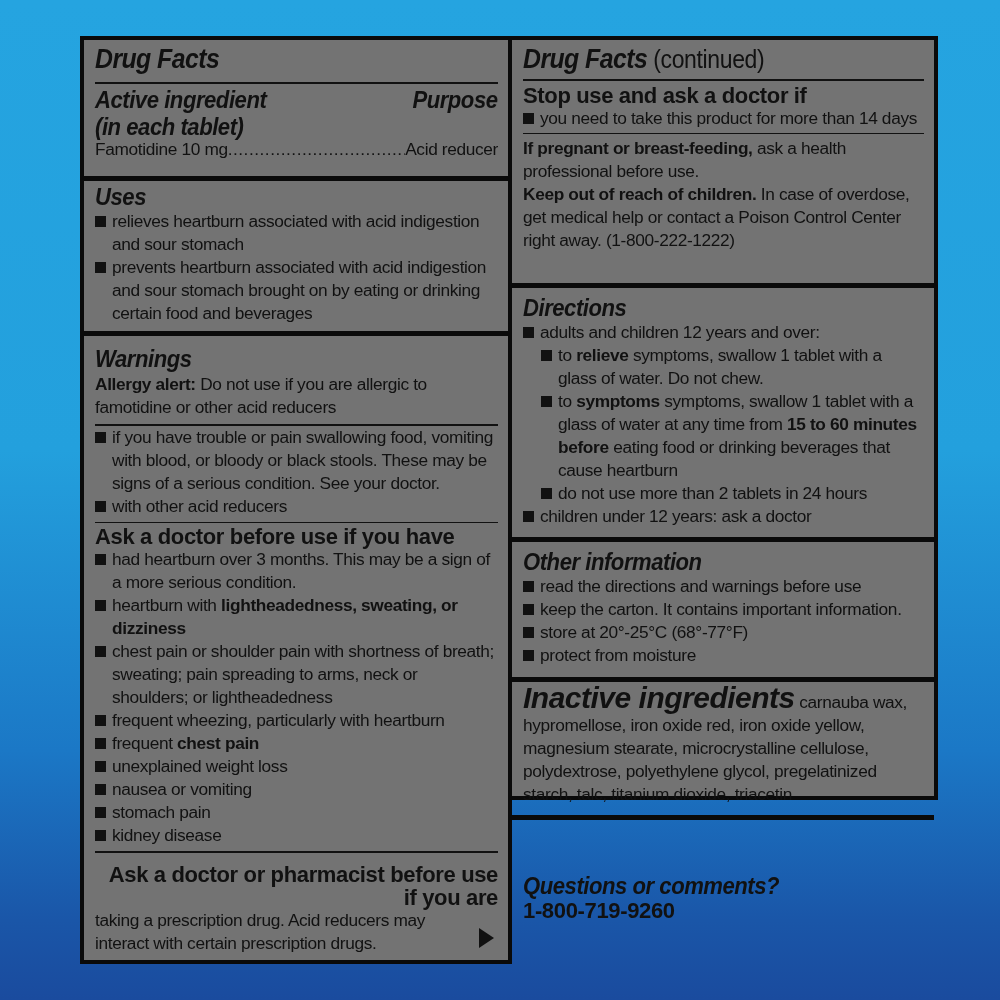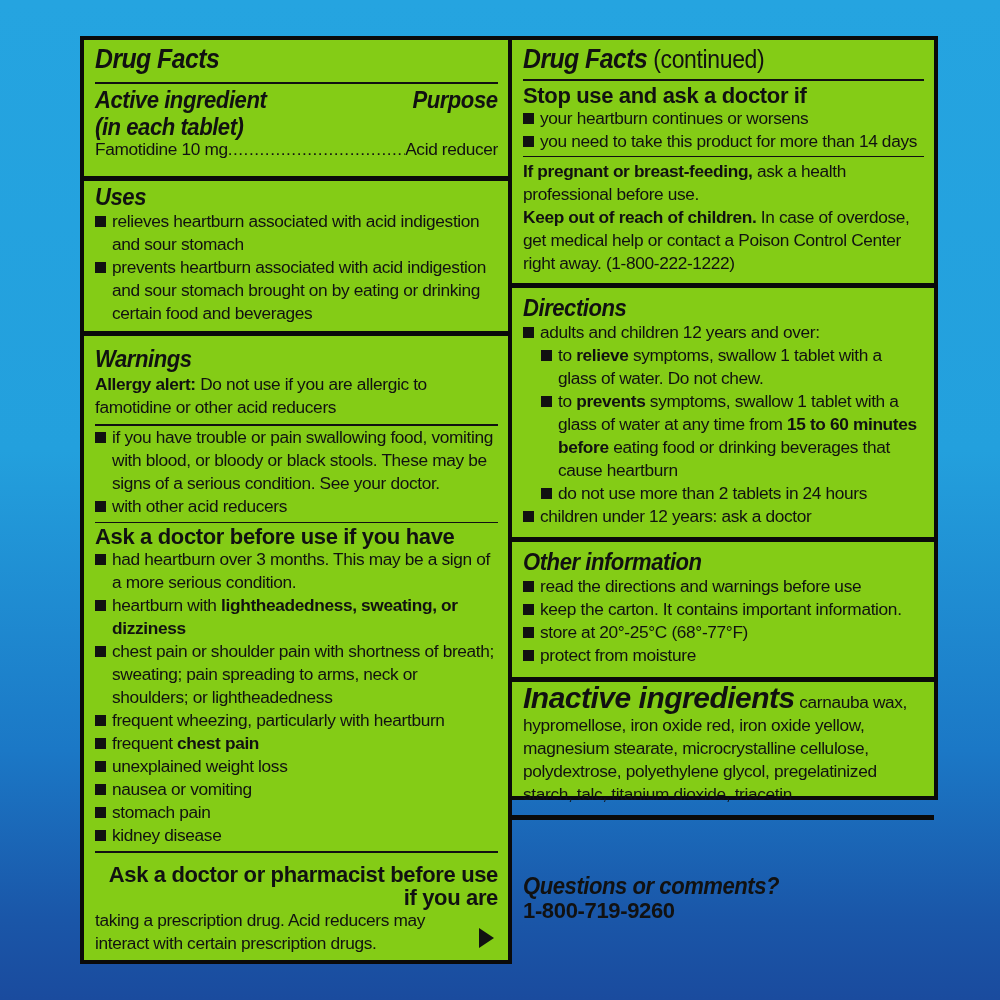--- a/index.html
+++ b/index.html
@@ -3,21 +3,21 @@
 <meta charset="utf-8">
 <style>
   html, body { margin:0; padding:0; }
   body {
     width:1000px; height:1000px; position:relative; overflow:hidden;
     background: linear-gradient(180deg, #25a4e0 0%, #23a0dd 45%, #1b78c6 75%, #1a56a8 92%, #1a4b9e 100%);
     font-family: "Liberation Sans", sans-serif;
     color:#111;
   }
   .panel {
-    position:absolute; background:#84cc16; border:4px solid #0a0a0a; box-sizing:border-box;
+    position:absolute; background:#737373; border:4px solid #0a0a0a; box-sizing:border-box;
   }
   #left-panel { left:80px; top:36px; width:432px; height:928px; }
   #right-panel { left:508px; top:36px; width:430px; height:764px; }
   .section { position:absolute; left:0; right:0; padding:0 10px 0 11px; box-sizing:border-box; }
   .thick { position:absolute; left:0; right:0; height:5px; background:#0a0a0a; }
   .thin { height:1.5px; background:#111; margin:0; }
   .h1 {
     font-weight:bold; font-style:italic; font-size:27px; letter-spacing:-0.6px;
     transform:scaleX(0.92); transform-origin:left; white-space:nowrap; line-height:30px;
   }
@@ -103,38 +103,37 @@
   <div class="arrow"></div>
 </div>
 
 <div class="panel" id="right-panel">
 
   <div class="section" style="top:4px;">
     <div class="h1"><span>Drug Facts</span><span class="cont"> (continued)</span></div>
     <div class="thin" style="margin-top:5px;"></div>
     <div class="sub" style="margin-top:3px;">Stop use and ask a doctor if</div>
     <ul class="txt">
-      <li><span class="bullet"></span><span>your heartburn continues or worsens</span></li>
       <li><span class="bullet"></span><span>you need to take this product for more than 14 days</span></li>
     </ul>
     <div class="thin" style="margin-top:3px;"></div>
     <div class="txt" style="margin-top:3px;"><span class="b">If pregnant or breast-feeding,</span><span> ask a health professional before use.</span></div>
     <div class="txt"><span class="b">Keep out of reach of children.</span><span> In case of overdose, get medical help or contact a Poison Control Center right away. (1-800-222-1222)</span></div>
   </div>
 
   <div class="thick" style="top:243px;"></div>
 
   <div class="section" style="top:254px;">
     <div class="h2">Directions</div>
     <ul class="txt">
       <li><span class="bullet"></span><span>adults and children 12 years and over:</span></li>
     </ul>
     <ul class="txt nested">
       <li><span class="bullet"></span><span>to </span><span class="b">relieve</span><span> symptoms, swallow 1 tablet with a glass of water. Do not chew.</span></li>
-      <li><span class="bullet"></span><span>to </span><span class="b">prevents</span><span> symptoms, swallow 1 tablet with a glass of water at any time from </span><span class="b">15 to 60 minutes before</span><span> eating food or drinking beverages that cause heartburn</span></li>
+      <li><span class="bullet"></span><span>to </span><span class="b">symptoms</span><span> symptoms, swallow 1 tablet with a glass of water at any time from </span><span class="b">15 to 60 minutes before</span><span> eating food or drinking beverages that cause heartburn</span></li>
       <li><span class="bullet"></span><span>do not use more than 2 tablets in 24 hours</span></li>
     </ul>
     <ul class="txt">
       <li><span class="bullet"></span><span>children under 12 years: ask a doctor</span></li>
     </ul>
   </div>
 
   <div class="thick" style="top:497px;"></div>
 
   <div class="section" style="top:508px;">

